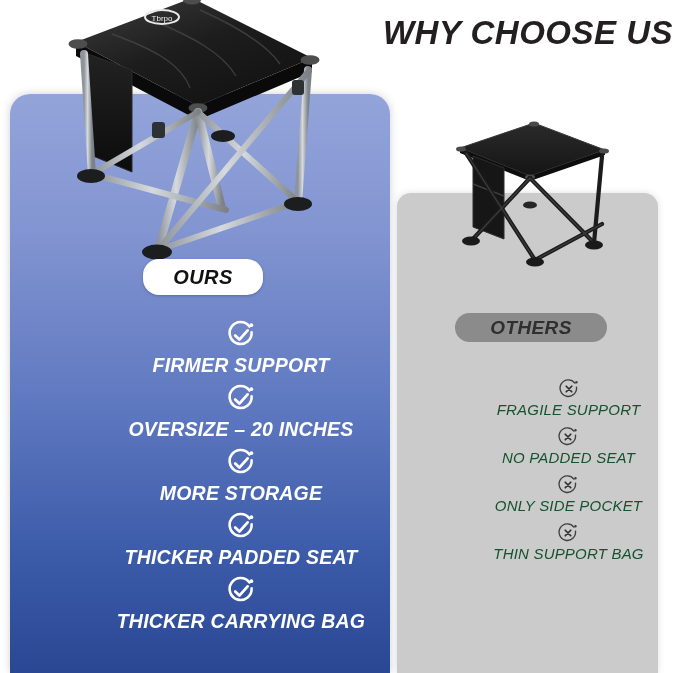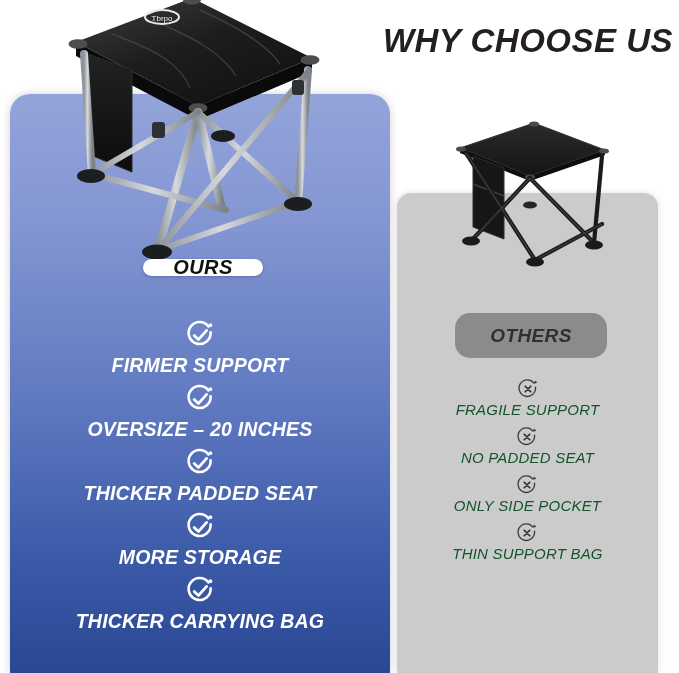--- a/index.html
+++ b/index.html
@@ -5,21 +5,21 @@
   html,body{margin:0;padding:0;}
   body{
     width:679px;height:673px;position:relative;overflow:hidden;
     background:#ffffff;
     font-family:"Liberation Sans","DejaVu Sans",sans-serif;
   }
   .stage{position:absolute;inset:0;}
 
   
   .headline{
-    position:absolute; right:6px; top:22px;
+    position:absolute; right:6px; top:14px;
     font-size:33px; font-weight:700; font-style:italic;
     letter-spacing:0.5px; color:#231f20; white-space:nowrap;
   }
 
   
   .panel-ours{
     position:absolute; left:10px; top:94px; width:380px; height:579px;
     border-radius:20px 20px 0 0;
     background:linear-gradient(180deg,#93a4da 0%,#8496d2 22%,#5d77bf 55%,#3b5aa8 80%,#2a4793 100%);
     box-shadow:0 0 9px rgba(90,90,110,.28);
@@ -32,33 +32,33 @@
     box-shadow:0 0 7px rgba(120,120,120,.22);
     overflow:hidden;
   }
 
   
   .badge{
     position:absolute; display:flex; align-items:center; justify-content:center;
     font-style:italic; font-weight:700; white-space:nowrap;
   }
   .badge-ours{
-    left:143px; top:259px; width:120px; height:17px;
+    left:143px; top:259px; width:120px; height:36px;
     border-radius:16px; background:#ffffff; color:#111111;
     font-size:20px; letter-spacing:.4px;
     box-shadow:0 1px 3px rgba(30,40,80,.30);
   }
   .badge-others{
-    left:455px; top:313px; width:152px; height:45px;
+    left:455px; top:313px; width:152px; height:29px;
     border-radius:15px; background:#8b8b8b; color:#2f2f2f;
     font-size:19px; letter-spacing:.4px;
   }
 
   
-  .features{position:absolute;display:flex;flex-direction:column;align-items:center;}
+  .features{position:absolute;display:flex;flex-direction:column;align-items:center;padding-left:41px;}
   .features-ours{left:10px; top:318px; width:380px;}
   .features-others{left:397px; top:378px; width:261px;}
 
   .feat{display:flex;flex-direction:column;align-items:center;}
   .feat-ours{margin-bottom:5px;}
   .feat-others{margin-bottom:8px;}
 
   .feat-label{
     font-style:italic; font-weight:700; white-space:nowrap; text-align:center;
   }
@@ -209,38 +209,38 @@
       </svg>
       <div class="feat-label">OVERSIZE – 20 INCHES</div>
     </div>
 
     <div class="feat feat-ours">
       <svg class="ico" width="34" height="34" viewBox="0 0 34 34">
         <path d="M25.5 8.5 A11 11 0 1 0 27.6 14.2" fill="none" stroke="#ffffff" stroke-width="2.6" stroke-linecap="round"></path>
         <circle cx="27.4" cy="7.2" r="1.9" fill="#ffffff"></circle>
         <path d="M11.2 17.4 L15.4 21.6 L23.6 12.4" fill="none" stroke="#ffffff" stroke-width="2.8" stroke-linecap="round" stroke-linejoin="round"></path>
       </svg>
+      <div class="feat-label">MORE STORAGE</div>
+    </div>
+
+    <div class="feat feat-ours">
+      <svg class="ico" width="34" height="34" viewBox="0 0 34 34">
+        <path d="M25.5 8.5 A11 11 0 1 0 27.6 14.2" fill="none" stroke="#ffffff" stroke-width="2.6" stroke-linecap="round"></path>
+        <circle cx="27.4" cy="7.2" r="1.9" fill="#ffffff"></circle>
+        <path d="M11.2 17.4 L15.4 21.6 L23.6 12.4" fill="none" stroke="#ffffff" stroke-width="2.8" stroke-linecap="round" stroke-linejoin="round"></path>
+      </svg>
       <div class="feat-label">THICKER PADDED SEAT</div>
     </div>
 
     <div class="feat feat-ours">
       <svg class="ico" width="34" height="34" viewBox="0 0 34 34">
         <path d="M25.5 8.5 A11 11 0 1 0 27.6 14.2" fill="none" stroke="#ffffff" stroke-width="2.6" stroke-linecap="round"></path>
         <circle cx="27.4" cy="7.2" r="1.9" fill="#ffffff"></circle>
         <path d="M11.2 17.4 L15.4 21.6 L23.6 12.4" fill="none" stroke="#ffffff" stroke-width="2.8" stroke-linecap="round" stroke-linejoin="round"></path>
       </svg>
-      <div class="feat-label">MORE STORAGE</div>
-    </div>
-
-    <div class="feat feat-ours">
-      <svg class="ico" width="34" height="34" viewBox="0 0 34 34">
-        <path d="M25.5 8.5 A11 11 0 1 0 27.6 14.2" fill="none" stroke="#ffffff" stroke-width="2.6" stroke-linecap="round"></path>
-        <circle cx="27.4" cy="7.2" r="1.9" fill="#ffffff"></circle>
-        <path d="M11.2 17.4 L15.4 21.6 L23.6 12.4" fill="none" stroke="#ffffff" stroke-width="2.8" stroke-linecap="round" stroke-linejoin="round"></path>
-      </svg>
       <div class="feat-label">THICKER CARRYING BAG</div>
     </div>
 
   </div>
 
   <div class="features features-others">
 
     <div class="feat feat-others">
       <svg class="ico" width="22" height="22" viewBox="0 0 24 24">
         <path d="M18.4 5.6 A9 9 0 1 0 20.2 10" fill="none" stroke="#3f3f3f" stroke-width="1.5" stroke-linecap="round"></path>

